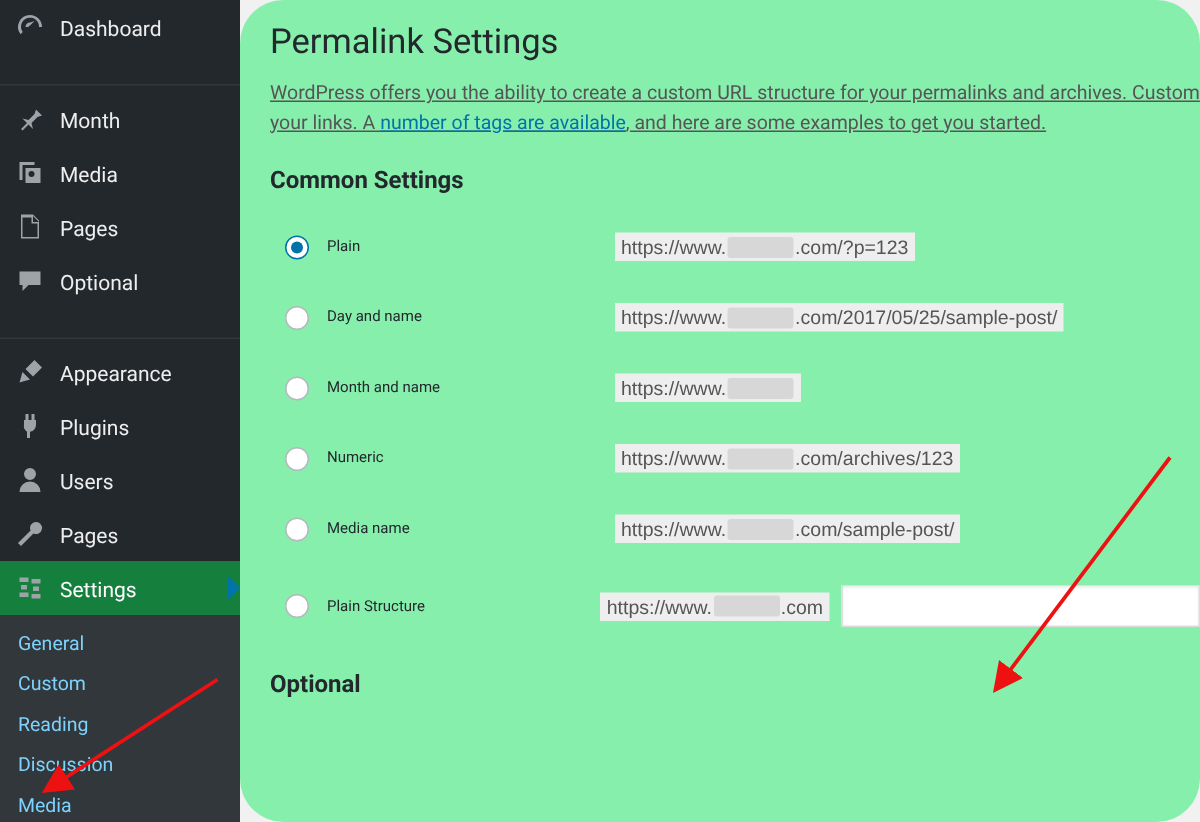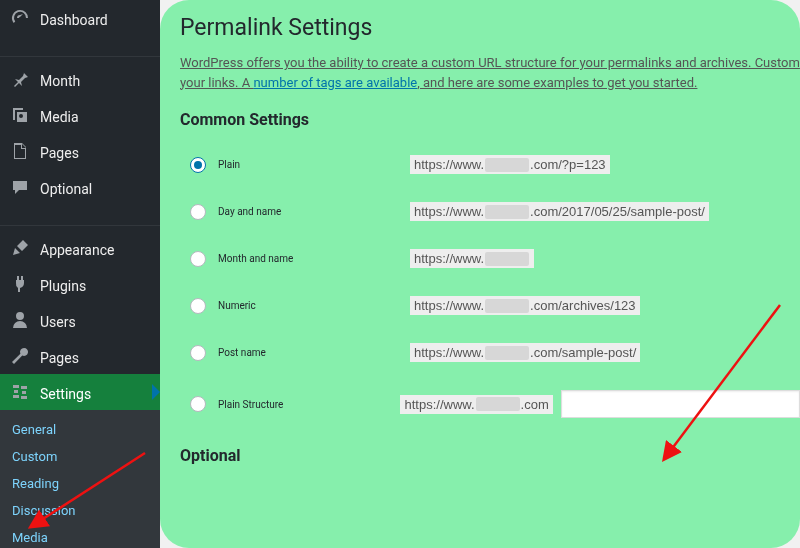--- a/index.html
+++ b/index.html
@@ -315,21 +315,21 @@
       <code class="opt-code">
         <span>https://www.</span>
           <span class="redact"></span>
           <span>.com/archives/123</span>
       </code>
     </div>
 
     <div class="opt-row">
       <div class="opt-left">
         <span class="radio"></span>
-        <span class="opt-label">Post name</span>
+        <span class="opt-label">Media name</span>
       </div>
       <code class="opt-code">
         <span>https://www.</span>
           <span class="redact"></span>
           <span>.com/sample-post/</span>
       </code>
     </div>
 
     <div class="opt-row">
       <div class="opt-left">

